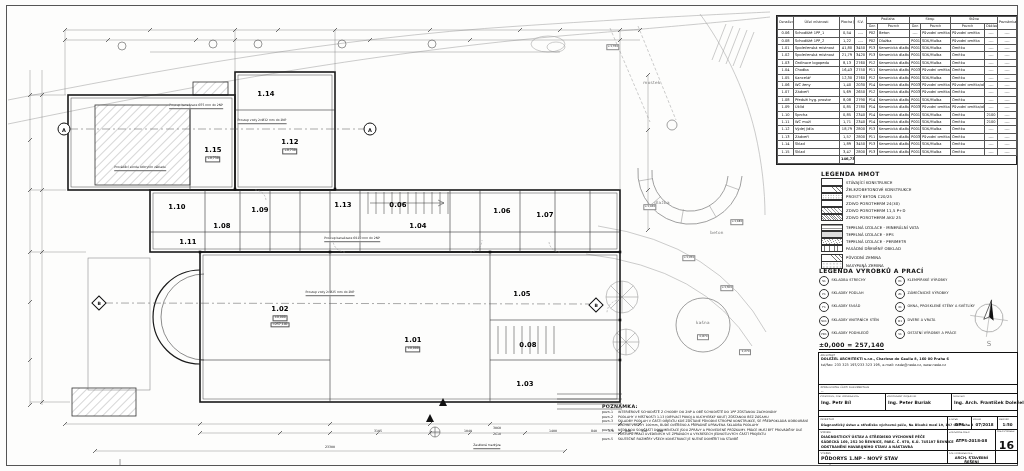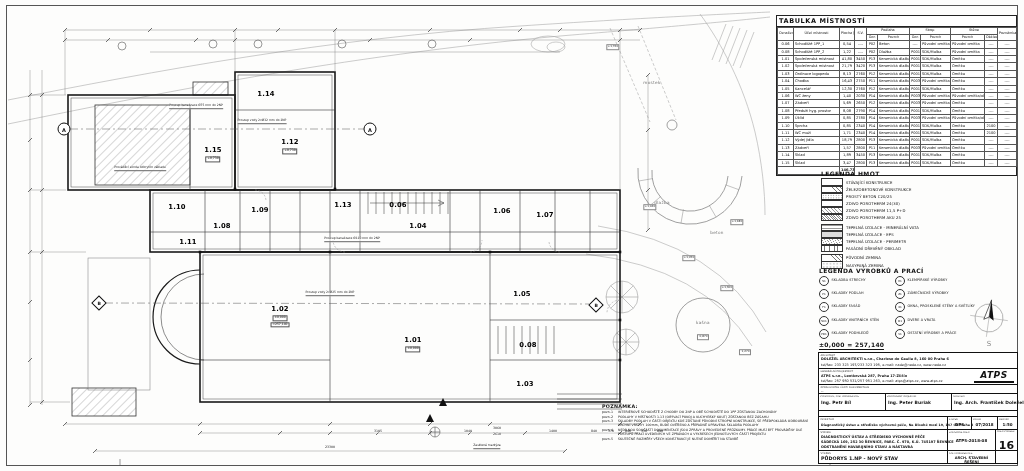--- a/index.html
+++ b/index.html
@@ -253,21 +253,20 @@
       <div class="axis-circle" style="left: 370px; top: 129px;">A</div>
       <div class="axis-diamond" style="left: 99px; top: 303px;">
         <span>B</span>
       </div>
       <div class="axis-diamond" style="left: 596px; top: 305px;">
         <span>B</span>
       </div>
     </div>
 
   <div class="abs tbl-box" id="room-table-box">
-    <span class="tbl-title">TABULKA MÍSTNOSTÍ</span>
   <table>
         <colgroup>
           <col style="width: 16px;">
           <col style="width: 46px;">
           <col style="width: 15px;">
           <col style="width: 12px;">
           <col style="width: 11px;">
           <col style="width: 32px;">
           <col style="width: 11px;">
           <col style="width: 30px;">
@@ -665,29 +664,20 @@
         <span class="note-text">SKUTEČNÉ ROZMĚRY VŠECH KONSTRUKCÍ JE NUTNÉ DOMĚŘIT NA STAVBĚ</span>
       </div>
     </div>
 
   <div class="abs tb">
     <div class="tb-row" style="top:0;height:15px;border-top:none;">
       <span class="tb-label">ARCHITEKT</span>
       <span class="tb-line" style="top:4px;font-weight:bold;">DOLEŽEL ARCHITEKTI s.r.o., Charlese de Gaulla 8, 160 00 Praha 6</span>
       <span class="tb-line" style="top:9.5px;">tel/fax: 233 323 197/233 323 195, e-mail: nade@nade.cz, www.nade.cz</span>
     </div>
-    <div class="tb-row" style="top:15px;height:16px;">
-      <span class="tb-label">GENERÁLNÍ PROJEKTANT</span>
-      <span class="tb-line" style="top:4.5px;font-weight:bold;">ATPS s.r.o., Lentkovská 287, Praha 17-Zličín</span>
-      <span class="tb-line" style="top:10px;">tel/fax: 257 950 531/257 951 263, e-mail: atps@atps.cz, www.atps.cz</span>
-      <div class="atps-logo">
-        <div class="atps-txt">ATPS</div>
-        <div class="atps-bar"></div>
-      </div>
-    </div>
     <div class="tb-row" style="top:31px;height:9px;">
       <span class="tb-label">ZPRACOVATEL ČÁSTI DOKUMENTACE</span>
       <span class="tb-line" style="top:4px;">--</span>
     </div>
     <div class="tb-row" style="top:40px;height:17px;" id="tb-people">
         <div class="tb-vcell" style="left: 0px; width: 66px; border-left: none;">
           <span class="tb-mini-label">VYPRACOVAL, ČÁST DOKUMENTACE</span>
           <span class="tb-line tb-name" style="top: 6px;">Ing. Petr Bíl</span>
         </div>
         <div class="tb-vcell" style="left: 66px; width: 66px;">

